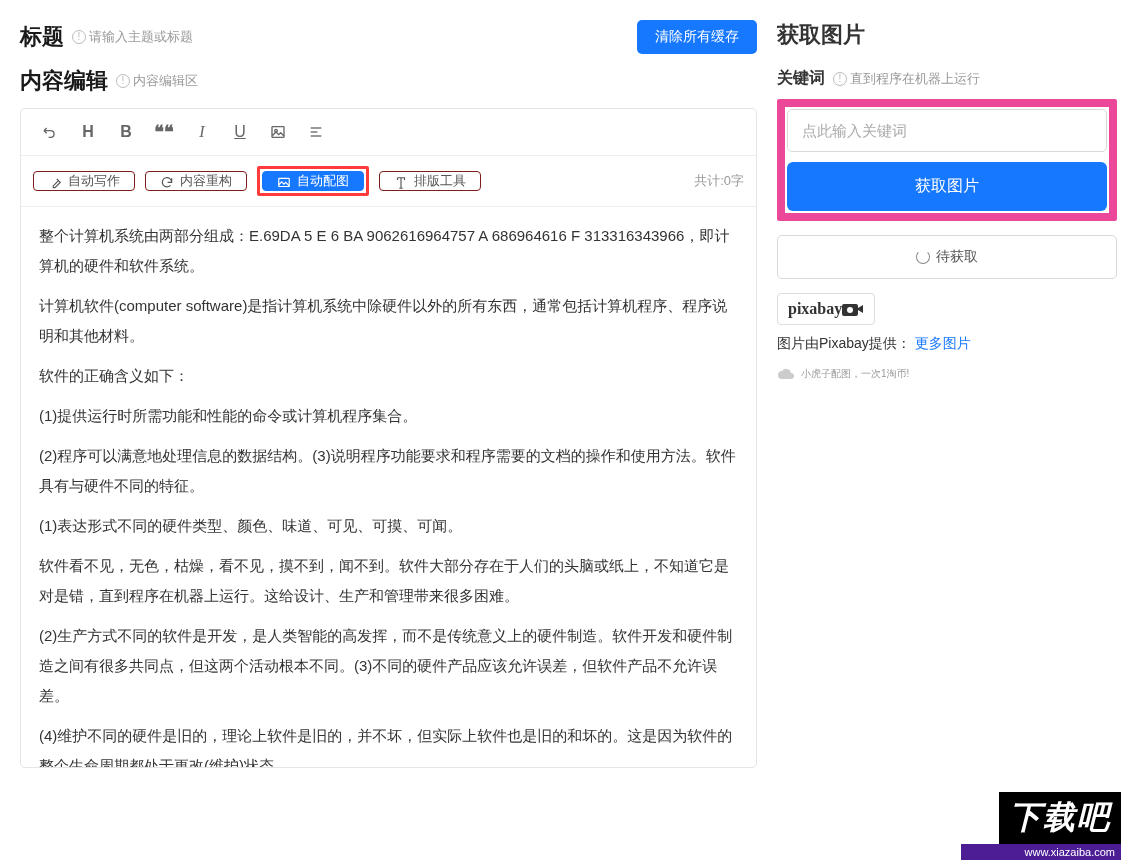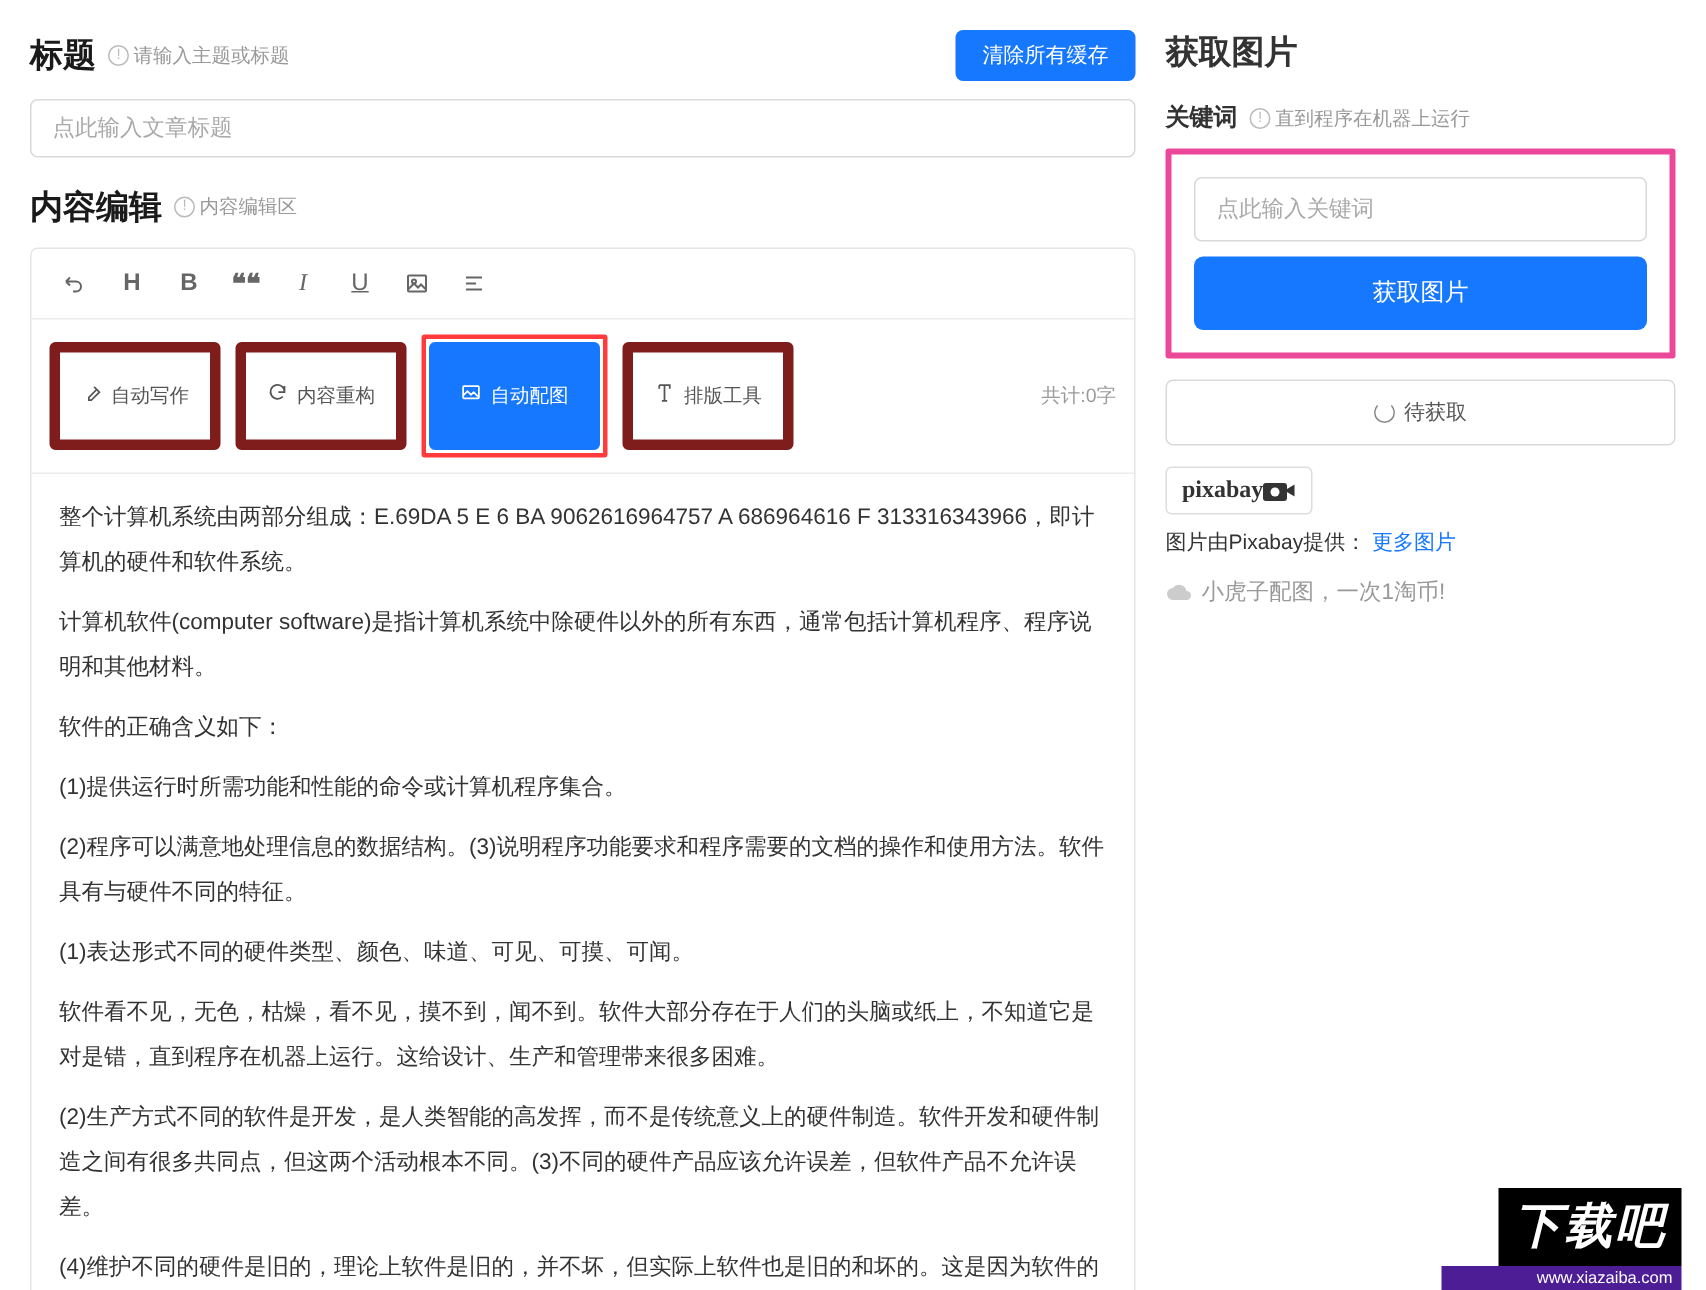--- a/index.html
+++ b/index.html
@@ -19,48 +19,48 @@
 
 .title-input { width: 100%; padding: 10px 14px; border: 1px solid #d9d9d9; border-radius: 5px; font-size: 15px; color: #555; margin-bottom: 18px; }
 .title-input::placeholder { color: #aaa; }
 
 .editor-wrap { border: 1px solid #e5e5e5; border-radius: 5px; }
 .toolbar { display: flex; align-items: center; padding: 8px 12px; border-bottom: 1px solid #eee; gap: 4px; }
 .tool-btn { width: 34px; height: 30px; display: inline-flex; align-items: center; justify-content: center; background: none; border: none; cursor: pointer; color: #666; font-size: 16px; border-radius: 3px; }
 .tool-btn svg { width: 16px; height: 16px; }
 
 .action-row { display: flex; align-items: center; padding: 10px 12px; gap: 10px; border-bottom: 1px solid #eee; }
-.action-btn { display: inline-flex; align-items: flex-start; gap: 6px; padding: 20px 14px; border: 7px solid #7f1d1d; border-radius: 4px; background: #fff; font-size: 13px; color: #555; cursor: pointer; }
+.action-btn { display: inline-flex; align-items: flex-end; gap: 6px; padding: 0 14px; border: 1px solid #7f1d1d; border-radius: 4px; background: #fff; font-size: 13px; color: #555; cursor: pointer; }
 .action-btn.primary { background: #1677ff; color: #fff; border-color: #1677ff; }
 .action-btn svg { width: 14px; height: 14px; }
 .highlight-box { border: 3px solid #ff3b3b; padding: 2px; border-radius: 2px; display: inline-flex; }
 .count-text { margin-left: auto; font-size: 13px; color: #999; }
 
 .editor-content { padding: 14px 18px; line-height: 2; font-size: 15px; color: #333; height: 560px; overflow-y: auto; }
 .editor-content p { margin-bottom: 10px; }
 
 .sidebar-section { margin-bottom: 18px; }
 .sidebar-title-row { display: flex; align-items: center; gap: 8px; margin-bottom: 10px; }
 .sidebar-title { font-size: 22px; font-weight: 700; }
 .sidebar-subtitle { font-size: 16px; font-weight: 700; }
-.keyword-box { border: 4px solid #ec4899; padding: 15px; border-radius: 2px; }
+.keyword-box { border: 8px solid #ec4899; padding: 2px; border-radius: 2px; }
 .keyword-input { width: 100%; padding: 12px 14px; border: 1px solid #d9d9d9; border-radius: 5px; font-size: 15px; margin-bottom: 10px; }
 .keyword-input::placeholder { color: #aaa; }
 .fetch-btn { width: 100%; padding: 14px; background: #1677ff; color: #fff; border: none; border-radius: 6px; font-size: 16px; cursor: pointer; }
 
 .pending-btn { width: 100%; padding: 12px; border: 1px solid #d9d9d9; border-radius: 5px; background: #fff; color: #555; font-size: 14px; display: flex; align-items: center; justify-content: center; gap: 6px; cursor: pointer; margin-top: 14px; }
 .spinner { width: 14px; height: 14px; border: 1.5px solid #888; border-radius: 50%; border-top-color: transparent; display: inline-block; }
 
 .pixabay-badge { display: inline-flex; align-items: center; border: 1px solid #ddd; border-radius: 4px; padding: 6px 10px; margin-top: 14px; font-family: Georgia, serif; font-size: 16px; font-weight: bold; color: #333; gap: 0; justify-content: center; }
 .pixabay-cam { display: inline-flex; }
 
 .credit-row { margin-top: 10px; font-size: 14px; color: #333; }
 .credit-link { color: #1677ff; cursor: pointer; }
 
-.tao-row { margin-top: 14px; font-size: 15px; color: #999; display: flex; align-items: center; gap: 6px; }
+.tao-row { margin-top: 14px; font-size: 10px; color: #999; display: flex; align-items: center; gap: 6px; }
 
 .watermark { position: absolute; right: 16px; bottom: 0; width: 160px; text-align: right; }
 .watermark-logo { background: #000; color: #fff; font-size: 32px; font-weight: 900; font-style: italic; padding: 4px 10px; display: inline-block; letter-spacing: 2px; }
 .watermark-url { background: #4c1d95; color: #fff; font-size: 11px; padding: 2px 6px; }
 
 .icon-bold { font-weight: bold; }
 .icon-italic { font-style: italic; }
 .icon-underline { text-decoration: underline; }
 </style>
 </head>
@@ -71,21 +71,20 @@
     <div class="section-header">
       <div class="section-title-row">
         <span class="section-title">标题</span>
         <span class="section-hint">
           <span class="hint-icon">!</span>
           <span>请输入主题或标题</span>
         </span>
       </div>
       <button class="btn btn-primary">清除所有缓存</button>
     </div>
-    <input class="title-input" placeholder="点此输入文章标题" style="">
 
     <div class="section-title-row" style="margin-bottom:12px;">
       <span class="section-title">内容编辑</span>
       <span class="section-hint">
         <span class="hint-icon">!</span>
         <span>内容编辑区</span>
       </span>
     </div>
 
     <div class="editor-wrap">

